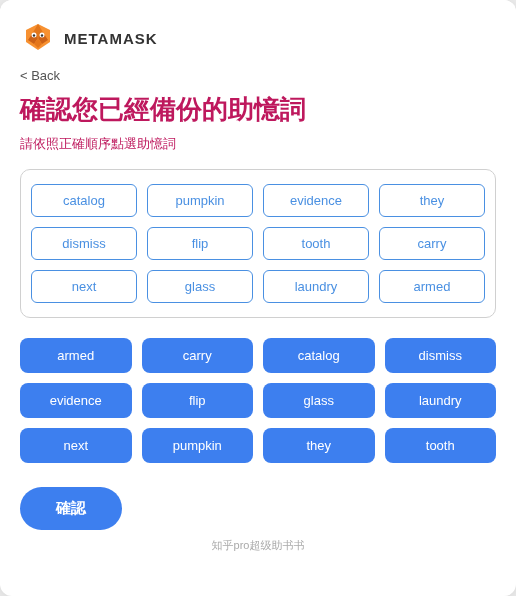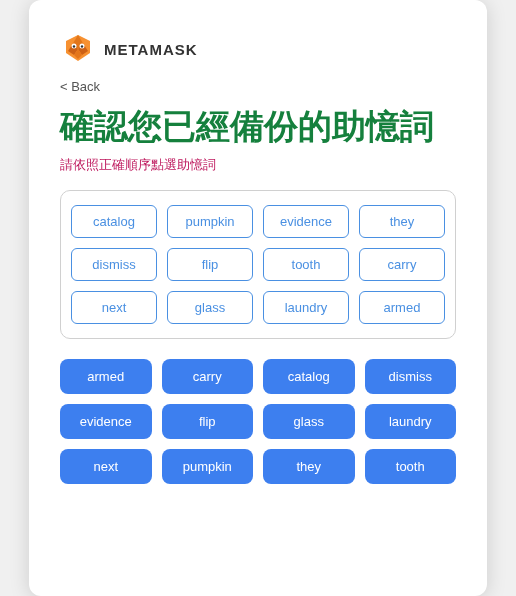--- a/index.html
+++ b/index.html
@@ -11,27 +11,27 @@
 
     body {
       background: #f0f0f0;
       display: flex;
       justify-content: center;
       align-items: center;
       min-height: 100vh;
     }
 
     .phone-frame {
-      width: 458px;
+      width: 516px;
       min-height: 596px;
       background: #ffffff;
       border-radius: 12px;
       overflow: hidden;
       box-shadow: 0 2px 20px rgba(0,0,0,0.15);
-      padding: 11px;
+      padding: 0;
     }
 
     .app-container {
       background: #ffffff;
       padding: 16px 20px 20px;
     }
 
     .header {
       display: flex;
       align-items: center;
@@ -57,23 +57,23 @@
       color: #555;
       margin-bottom: 10px;
       cursor: pointer;
       display: flex;
       align-items: center;
       gap: 2px;
       text-align: center;
     }
 
     .page-title {
-      font-size: 34px;
+      font-size: 26px;
       font-weight: 700;
-      color: #15803d;
+      color: #be185d;
       margin-bottom: 8px;
       line-height: 1.3;
     }
 
     .subtitle {
       font-size: 13px;
       color: #be185d;
       margin-bottom: 16px;
     }
 
@@ -195,16 +195,20 @@
         <div class="word-chip-filled">evidence</div>
         <div class="word-chip-filled">flip</div>
         <div class="word-chip-filled">glass</div>
         <div class="word-chip-filled">laundry</div>
         <div class="word-chip-filled">next</div>
         <div class="word-chip-filled">pumpkin</div>
         <div class="word-chip-filled">they</div>
         <div class="word-chip-filled">tooth</div>
       </div>
 
-
+    <button class="confirm-button">確認</button>
+
+    <div class="footer-watermark">
+      <span>知乎pro超级助书书</span>
+    </div>
 
   </div>
 </div>
 
 </body></html>

